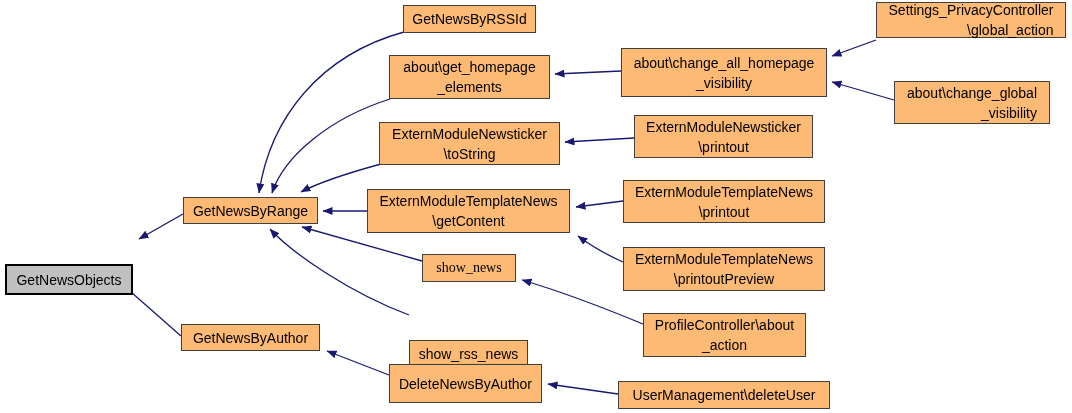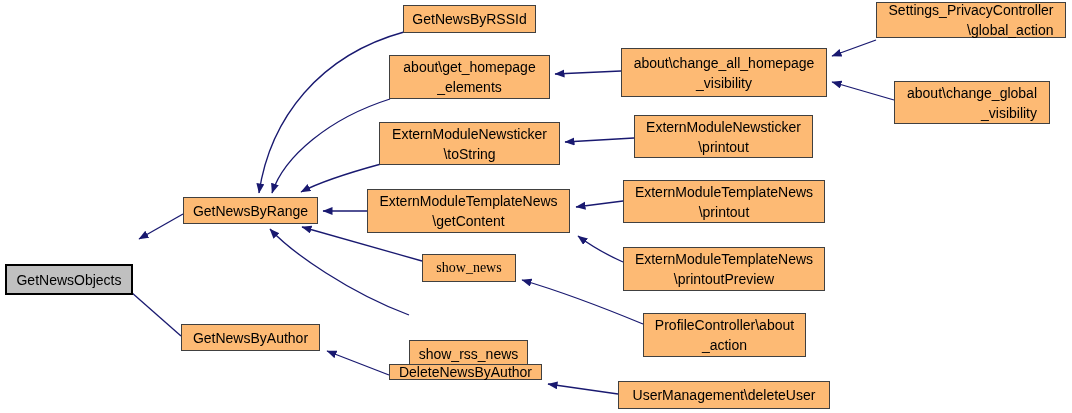--- a/index.html
+++ b/index.html
@@ -74,21 +74,21 @@
   <div class="node" style="left:379px;top:122px;width:181px;height:43px;">ExternModuleNewsticker
 \toString</div>
 
   <div class="node" style="left:367px;top:189px;width:203px;height:44px;">ExternModuleTemplateNews
 \getContent</div>
 
   <div class="node" style="left:422px;top:254px;width:94px;height:28px;font-family:Liberation Serif, serif;">show_news</div>
 
   <div class="node" style="left:409px;top:306px;width:119px;height:28px;margin-top:34px;">show_rss_news</div>
 
-  <div class="node" style="left:389px;top:364px;width:153px;height:16px;">DeleteNewsByAuthor</div>
+  <div class="node" style="left:389px;top:364px;width:153px;height:39px;">DeleteNewsByAuthor</div>
 
   <div class="node" style="left:621px;top:48px;width:206px;height:49px;">about\change_all_homepage
 _visibility</div>
 
   <div class="node" style="left:634px;top:115px;width:179px;height:43px;">ExternModuleNewsticker
 \printout</div>
 
   <div class="node" style="left:623px;top:180px;width:202px;height:43px;">ExternModuleTemplateNews
 \printout</div>
 

